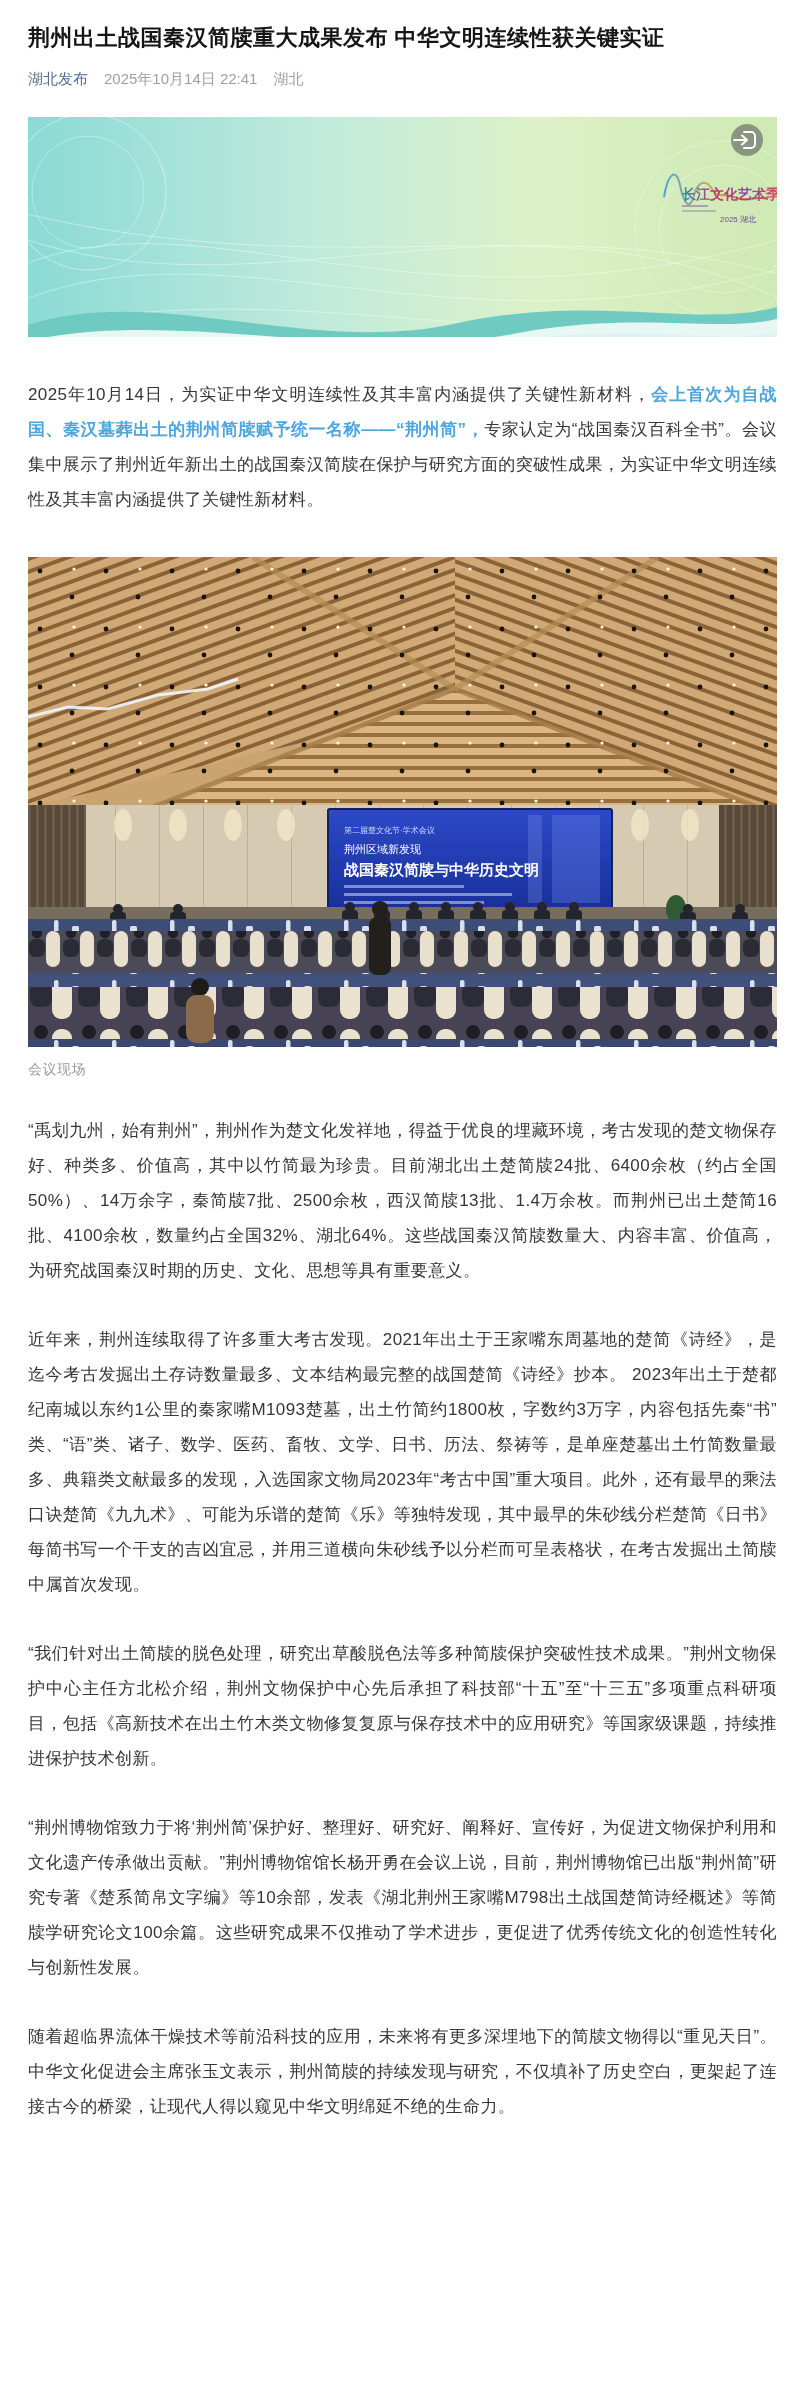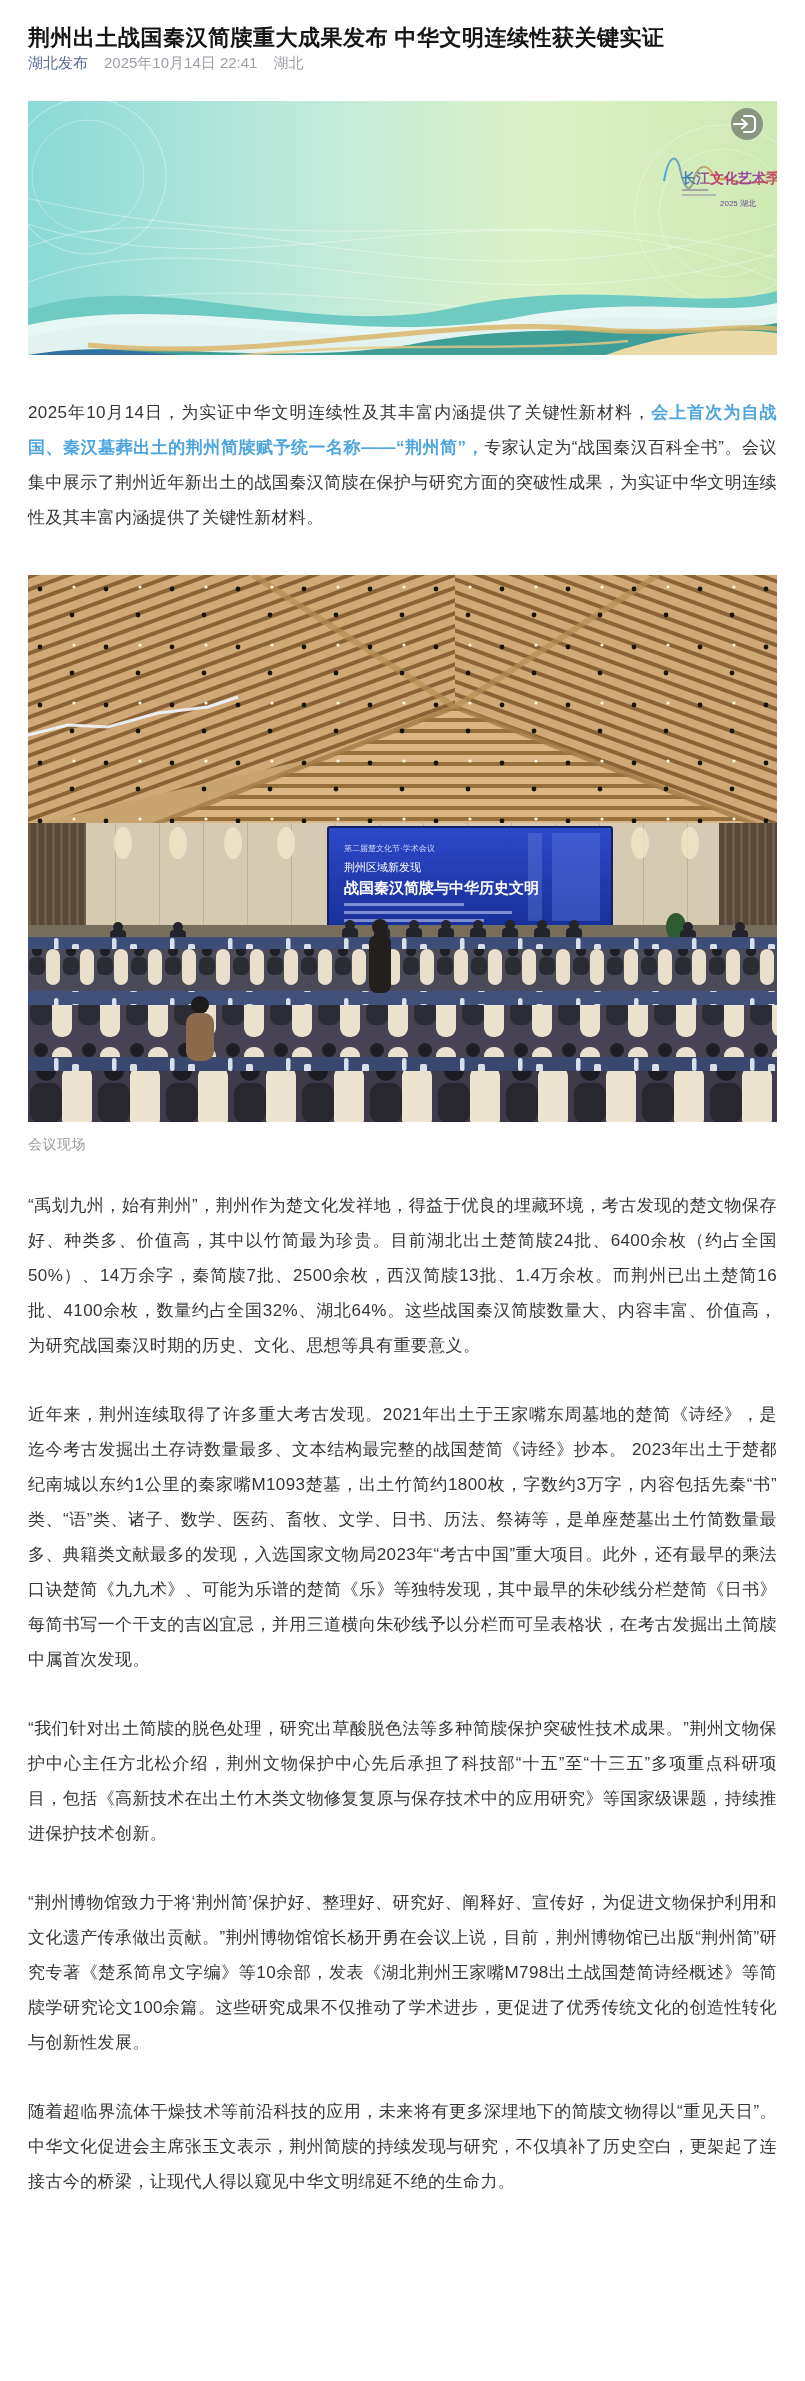--- a/index.html
+++ b/index.html
@@ -1,36 +1,36 @@
 <!DOCTYPE html>
 <html lang="zh"><head>
 <meta charset="utf-8">
 <style>
   * { box-sizing: border-box; }
   html,body { margin:0; padding:0; background:#ffffff; }
   body { font-family:"Liberation Sans","DejaVu Sans",sans-serif; color:#353535; }
   .page { width:805px; margin:0 auto; padding:16px 28px 30px; background:#fff; }
 
   .title { font-size:22px; line-height:1.45; font-weight:700; color:#151515;
-           margin:6px 0 0; letter-spacing:.5px; }
+           margin:6px 0 16px; letter-spacing:.5px; }
 
   .meta { display:flex; align-items:flex-end; gap:16px; font-size:15px;
           color:#9b9fa6; margin:0 0 28px; }
   .meta .src { color:#576b95; text-decoration:none; cursor:pointer; }
 
-  .banner { position:relative; width:749px; height:254px; overflow:hidden; background:#bfe8d6; }
+  .banner { position:relative; width:749px; height:220px; overflow:hidden; background:#bfe8d6; }
   .banner svg { display:block; }
 
   p.body { font-size:17px; line-height:35px; text-align:justify;
            letter-spacing:.4px; margin:34px 0; color:#353535; }
   p.body.first { margin-top:40px; }
   .hl { color:#4ea5de; font-weight:700; text-decoration:none; }
 
   figure.photo-fig { margin:40px 0 0; }
-  .photo { width:749px; height:547px; overflow:hidden; background:#c9a471; }
+  .photo { width:749px; height:490px; overflow:hidden; background:#c9a471; }
   .caption { font-size:14px; color:#9a9a9a; margin:14px 0 14px; letter-spacing:.5px; }
 </style>
 </head>
 <body>
 
 <div class="page">
 
   <h1 class="title">荆州出土战国秦汉简牍重大成果发布 中华文明连续性获关键实证</h1>
 
   <div class="meta">

